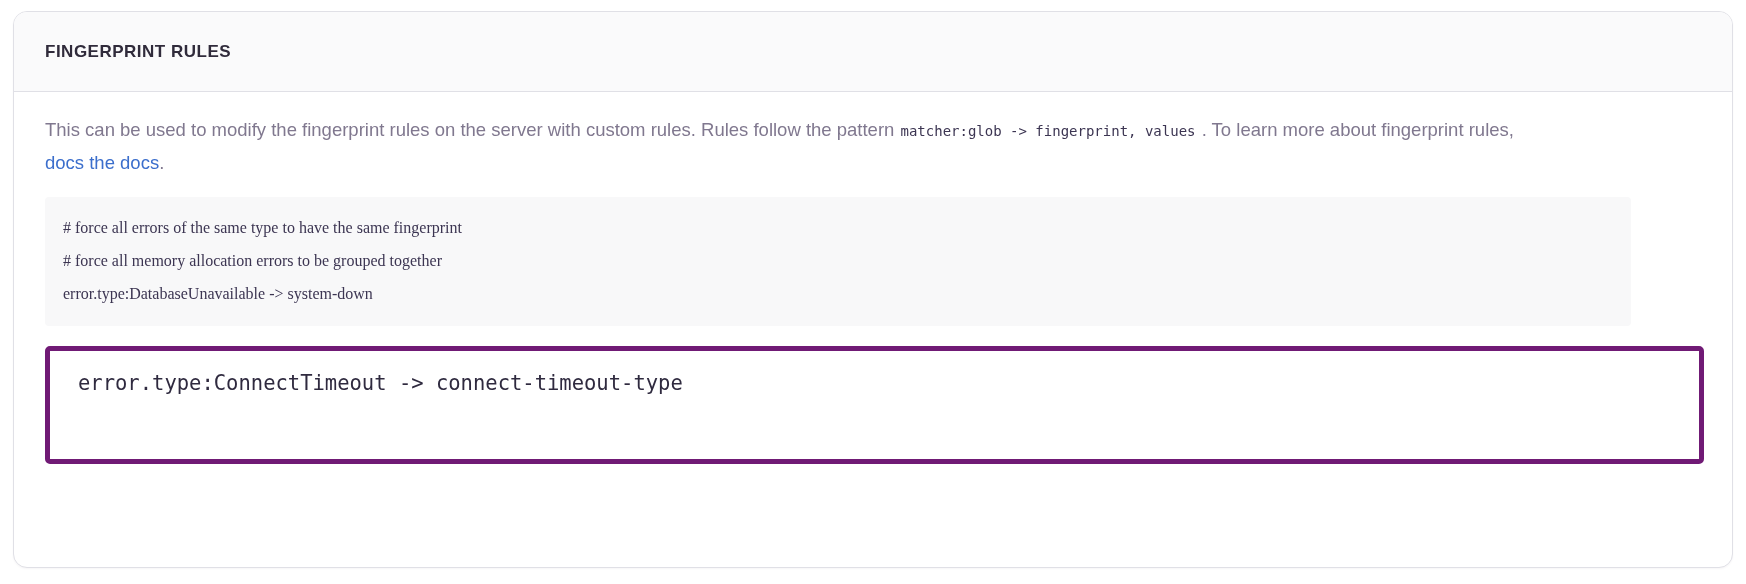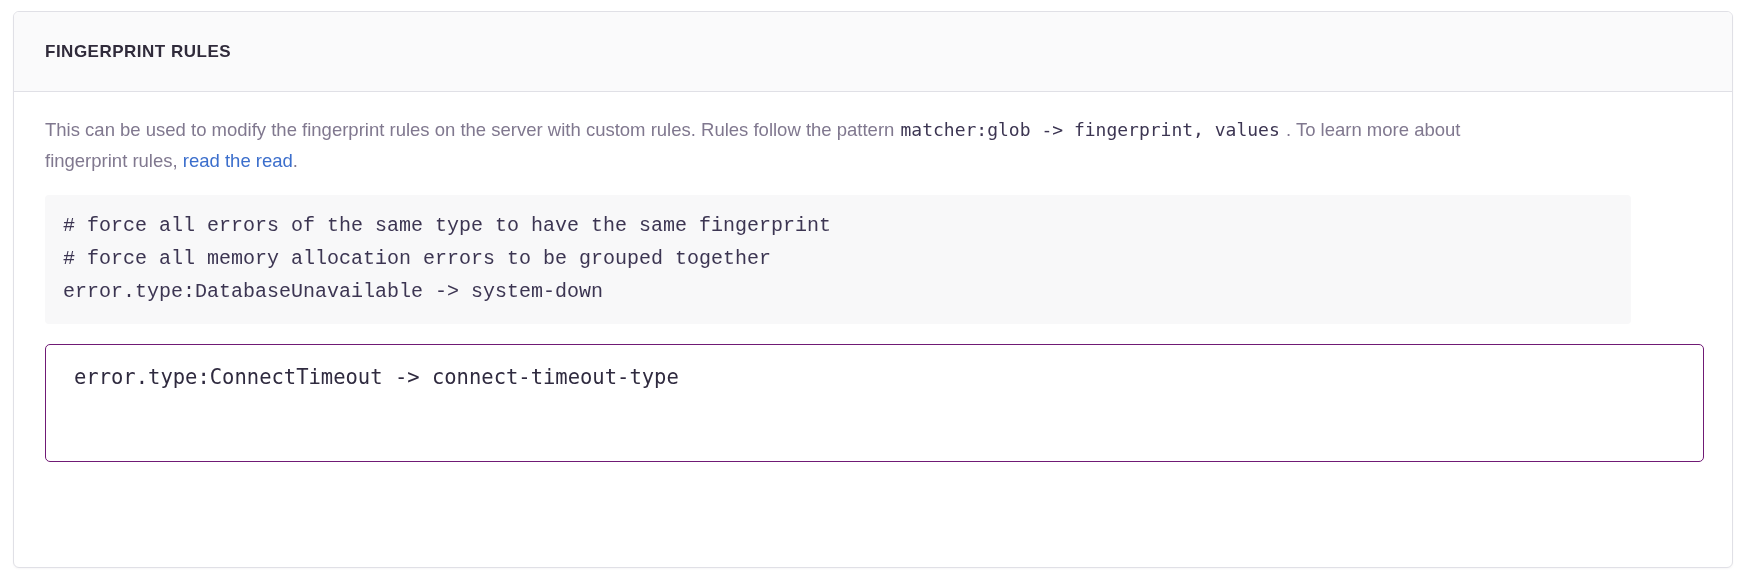--- a/index.html
+++ b/index.html
@@ -23,21 +23,21 @@
     padding: 11px 13px 16px 13px;
   }
 
   .panel {
     position: relative;
     width: 1720px;
     height: 557px;
     box-sizing: border-box;
     background: #ffffff;
     border: 1px solid #e0e0e6;
-    border-radius: 6px;
+    border-radius: 14px;
     box-shadow: 0 1px 2px rgba(43, 34, 51, 0.04);
     overflow: hidden;
   }
 
   .panel-header {
     height: 80px;
     box-sizing: border-box;
     background: #fafafb;
     border-bottom: 1px solid #e0e0e6;
     display: flex;
@@ -61,21 +61,21 @@
   .description {
     font-size: 18.5px;
     line-height: 31px;
     color: #80788f;
     max-width: 1500px;
     margin: 0 0 19px 0;
   }
 
   .description code {
     font-family: "DejaVu Sans Mono", "Liberation Mono", monospace;
-    font-size: 18px;
+    font-size: 14px;
     color: #3c3552;
     background: transparent;
     padding: 0 1px;
     white-space: nowrap;
   }
 
   .description a {
     color: #3b6ecc;
     text-decoration: none;
   }
@@ -83,34 +83,34 @@
   .code-block {
     background: #f8f8f9;
     border-radius: 4px;
     padding: 14px 18px 16px 18px;
     margin: 0 0 20px 0;
     width: 1586px;
     box-sizing: border-box;
   }
 
   .code-line {
-    font-family: Liberation Mono, monospace;
-    font-size: 20px;
+    font-family: Liberation Serif, serif;
+    font-size: 16px;
     line-height: 33px;
     color: #3c3552;
     white-space: pre;
   }
 
   .rules-textarea {
     display: block;
     width: 1659px;
     height: 118px;
     box-sizing: border-box;
     background: #ffffff;
-    border: 1px solid #701a75;
+    border: 5px solid #701a75;
     border-radius: 5px;
     padding: 17px 20px 17px 28px;
     font-family: "DejaVu Sans Mono", "Liberation Mono", monospace;
     font-size: 20.5px;
     line-height: 30px;
     color: #2f2a3f;
     resize: none;
     outline: none;
     overflow: hidden;
     white-space: pre;
@@ -122,21 +122,21 @@
 <div class="page">
   <section class="panel">
 
     <div class="panel-header">
       <h2 class="panel-title">FINGERPRINT RULES</h2>
     </div>
 
     <div class="panel-body">
 
       <p class="description">
-        <span>This can be used to modify the fingerprint rules on the server with custom rules. Rules follow the pattern </span><code>matcher:glob -&gt; fingerprint, values</code><span> . To learn more about fingerprint rules, </span><a href="#">read the read</a><span>.</span>
+        <span>This can be used to modify the fingerprint rules on the server with custom rules. Rules follow the pattern </span><code>matcher:glob -&gt; fingerprint, values</code><span> . To learn more about fingerprint rules, </span><a href="#">docs the docs</a><span>.</span>
       </p>
 
       <div class="code-block">
         <div class="code-line"># force all errors of the same type to have the same fingerprint</div>
         <div class="code-line"># force all memory allocation errors to be grouped together</div>
         <div class="code-line">error.type:DatabaseUnavailable -&gt; system-down</div>
       </div>
 
       <textarea class="rules-textarea" spellcheck="false" placeholder="" style="">error.type:ConnectTimeout -&gt; connect-timeout-type</textarea>
 

